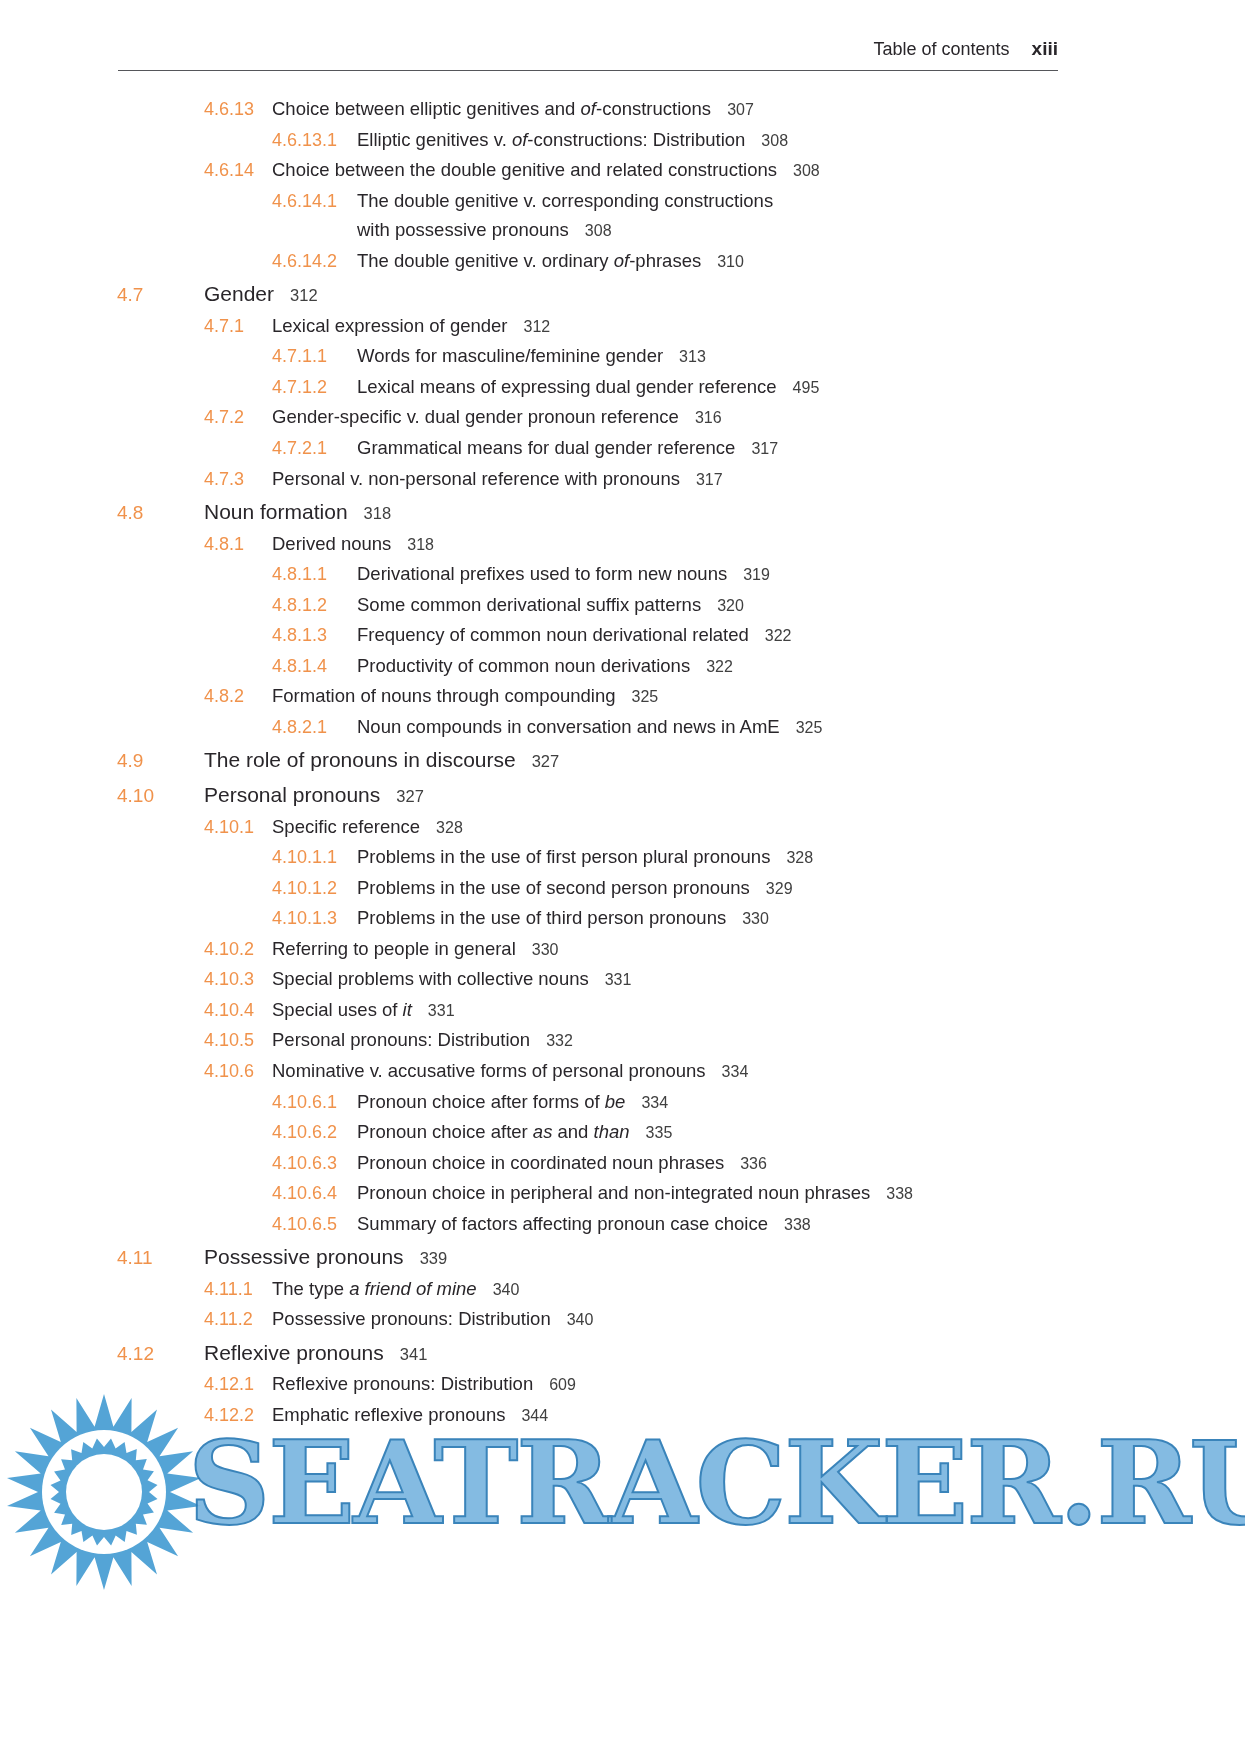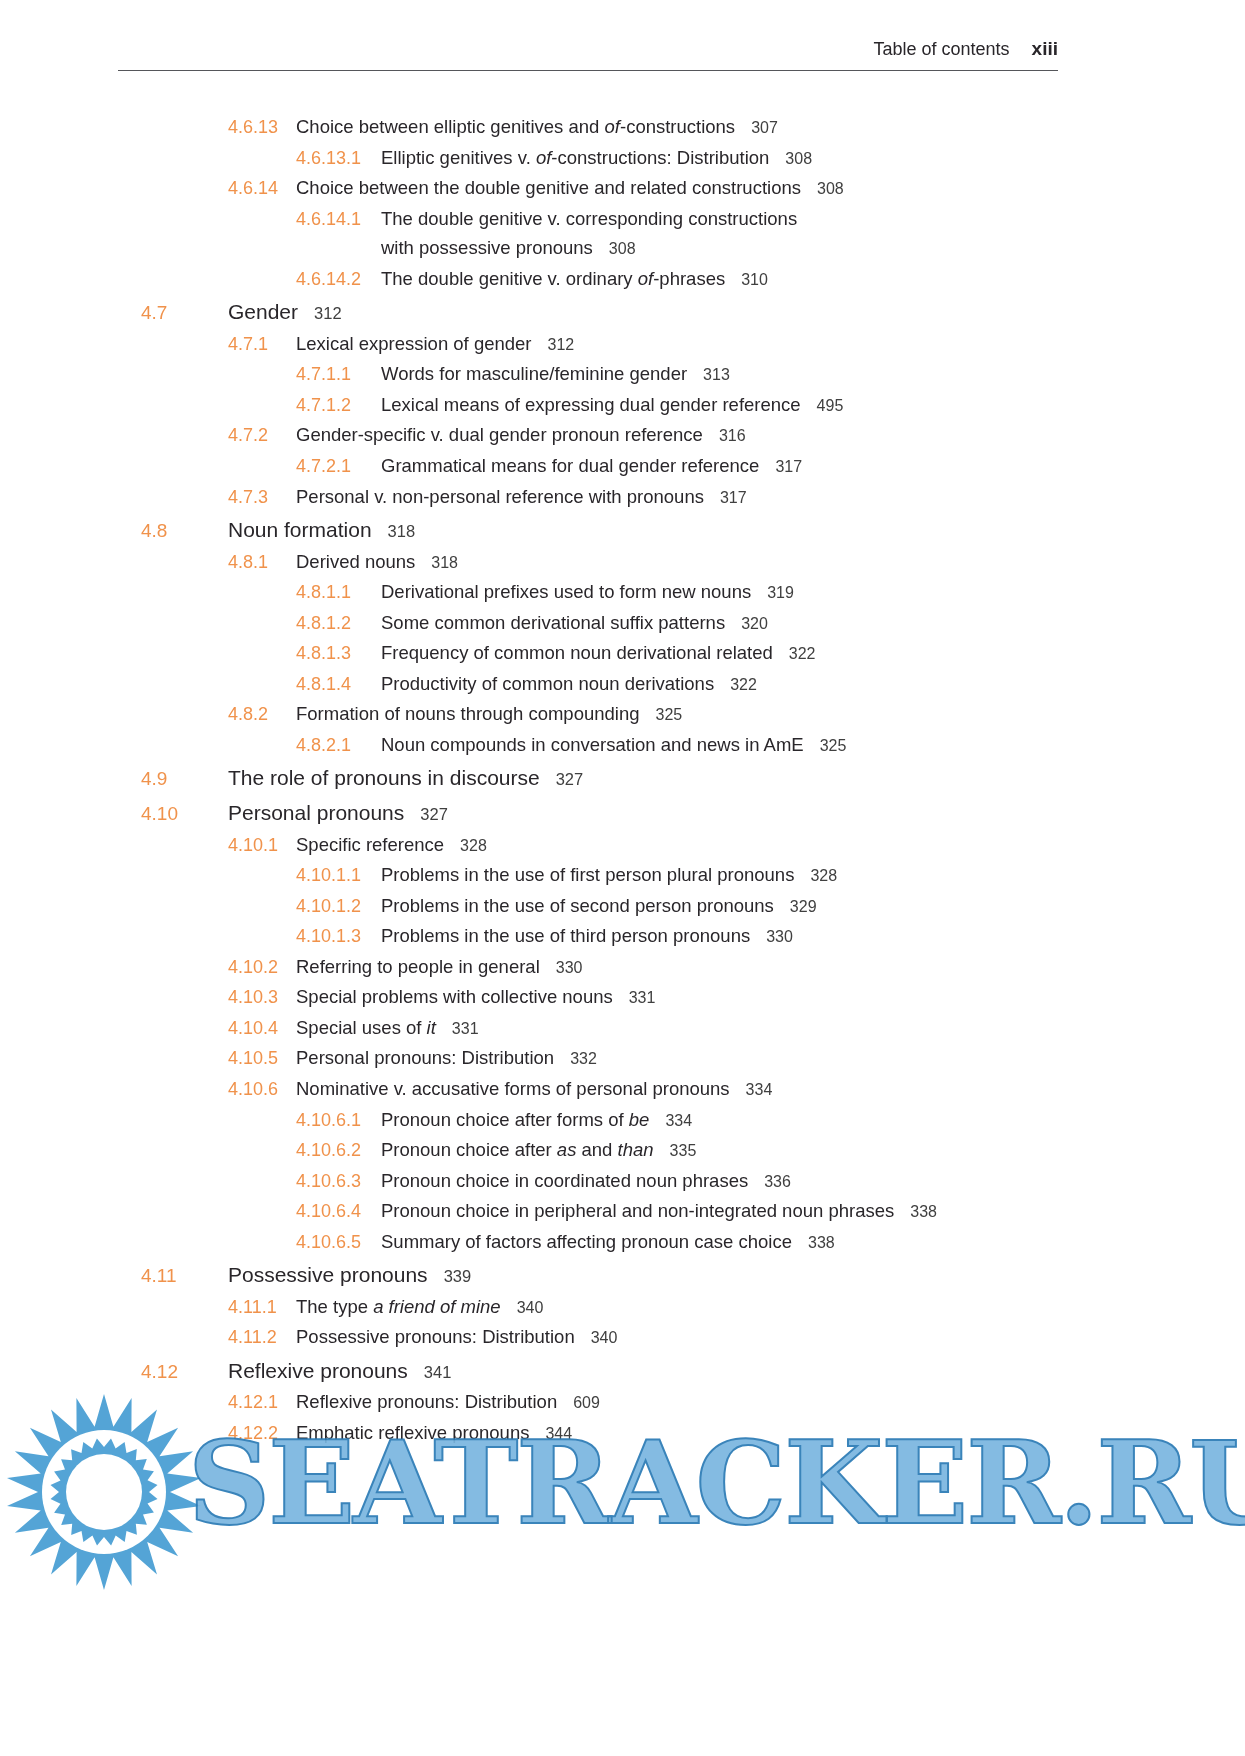--- a/index.html
+++ b/index.html
@@ -23,21 +23,21 @@
     font-weight:bold;
     font-size:19px;
     margin-left:22px;
   }
   .rule{
     position:absolute;top:70px;left:118px;width:940px;height:1px;
     background:#55565a;
   }
   
   .toc{
-    position:absolute;top:112px;left:0;width:1100px;padding-left:24px;
+    position:absolute;top:94px;left:0;width:1100px;
   }
   .row{
     display:flex;
     align-items:baseline;
     font-size:18.5px;
     line-height:29.55px;
     color:#29262a;
   }
   .row .num{
     flex:0 0 auto;

